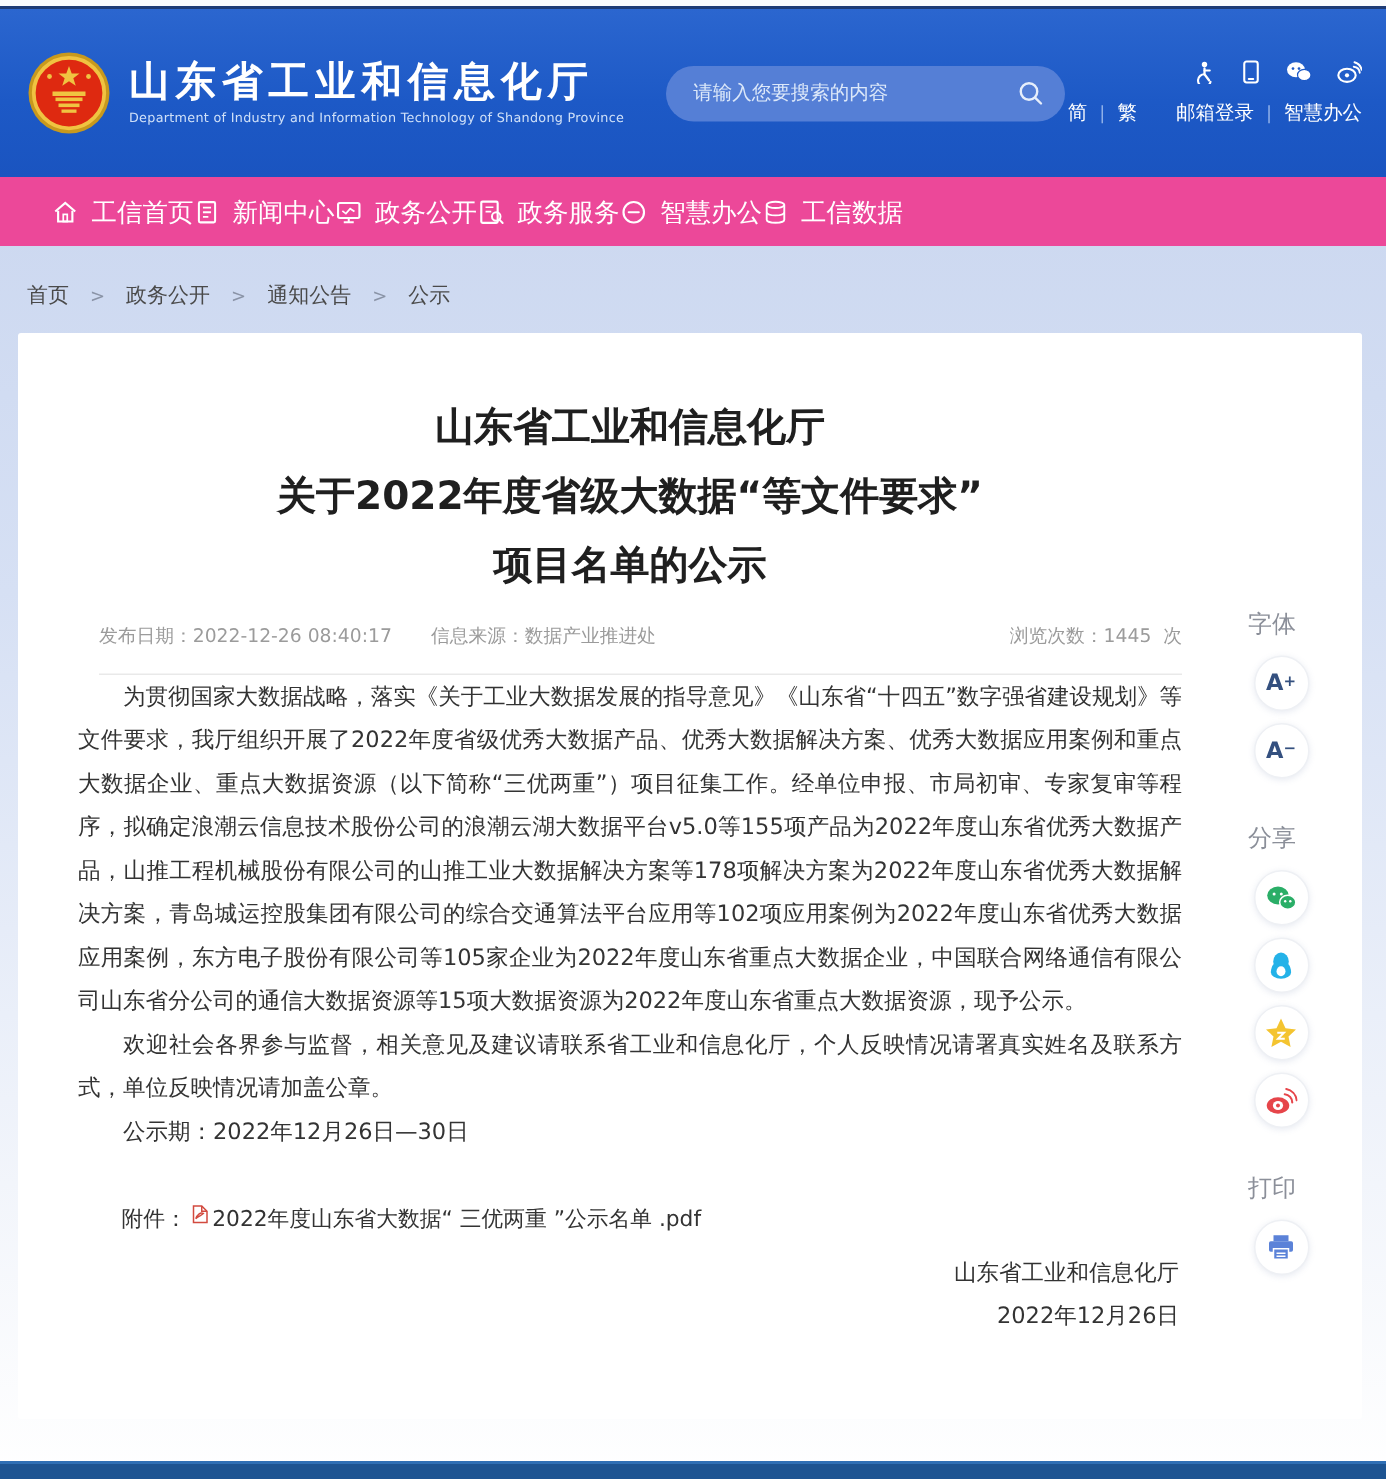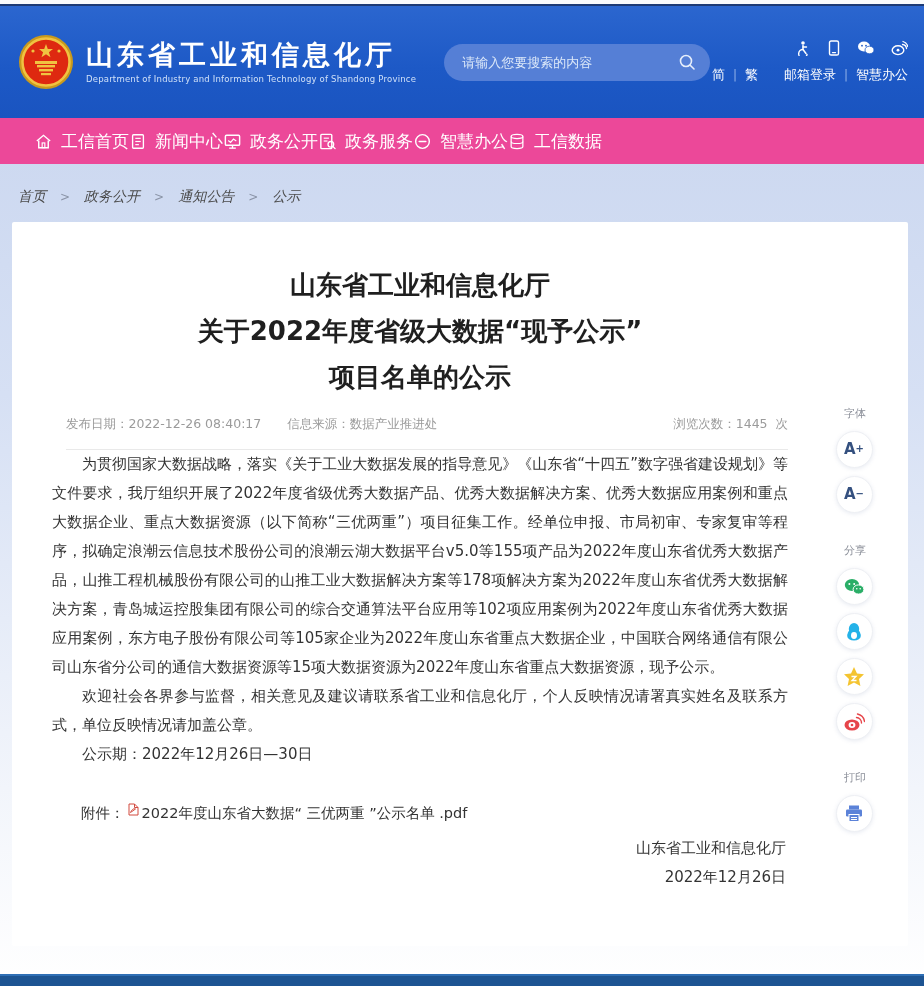--- a/index.html
+++ b/index.html
@@ -50,21 +50,21 @@
   
   .main-nav {
     height:46px; background:#ec4899;
     display:flex; align-items:center; justify-content:flex-start;
     padding:0 34px;
   }
   .nav-item { display:flex; align-items:center; gap:8px; color:#fff; font-size:17px; cursor:pointer; }
   .nav-item svg { display:block; }
 
   
-  .breadcrumb { padding:24px 0 0 18px; font-size:14px; color:#4a4a4a; display:flex; gap:14px; align-items:center;font-style:italic; }
+  .breadcrumb { padding:24px 0 0 18px; font-size:14px; color:#4a4a4a; display:flex; gap:14px; align-items:center; }
   .crumb { cursor:pointer; }
   .crumb-sep { color:#8a93a6; font-size:12px; }
 
   
   .card {
     position:relative;
     margin:16px 0 0 12px; width:896px; height:724px;
     background:#fff; border-radius:2px;
   }
   .card-inner { padding:40px 120px 0 40px; }
@@ -78,21 +78,21 @@
   .article-body { margin-top:0; font-size:15px; line-height:29px; color:#333; }
   .article-body p { text-indent:2em; text-align:justify; }
   .contact-line { text-indent:2em; }
   .attachment-row { margin-top:30px; display:flex; align-items:center; font-size:14.5px; color:#333; }
   .attachment-link { cursor:pointer; }
   .pdf-glyph { margin:0 3px 0 2px; position:relative; top:-4px; }
   .signature { margin-top:6px; text-align:right; font-size:15px; line-height:29px; color:#333; padding-right:2px; }
 
   
   .tool-rail { position:absolute; top:184px; right:26px; width:56px; display:flex; flex-direction:column; align-items:center; }
-  .rail-label { font-size:11px; color:#8b8f99; margin:0 12px 10px; align-self:flex-start; padding-left:6px; }
+  .rail-label { font-size:16px; color:#8b8f99; margin:0 0 10px; align-self:flex-start; padding-left:6px; }
   .rail-label.mt { margin-top:22px; }
   .circle-btn {
     width:37px; height:37px; border-radius:50%;
     background:#fff; border:1px solid #eef0f4;
     box-shadow:0 1px 4px rgba(120,140,180,.18);
     display:flex; align-items:center; justify-content:center;
     cursor:pointer; margin-bottom:8px;
     font-family:inherit;
   }
   .font-btn { color:#34507f; font-size:15px; font-weight:bold; padding-bottom:2px; }
@@ -244,21 +244,21 @@
   <span class="crumb-sep">&gt;</span>
   <span class="crumb">通知公告</span>
   <span class="crumb-sep">&gt;</span>
   <span>公示</span>
 </div>
 
 <main class="card">
   <div class="card-inner">
     <h1 class="article-title">
       <div>山东省工业和信息化厅</div>
-      <div>关于2022年度省级大数据“现予公示”</div>
+      <div>关于2022年度省级大数据“等文件要求”</div>
       <div>项目名单的公示</div>
     </h1>
 
     <div class="meta-row">
       <div class="meta-left">
         <span><span>发布日期：</span><span>2022-12-26 08:40:17</span></span>
         <span><span>信息来源：</span><span>数据产业推进处</span></span>
       </div>
       <span class="meta-views"><span>浏览次数：</span><span>1445</span>&nbsp;&nbsp;<span>次</span></span>
     </div>

